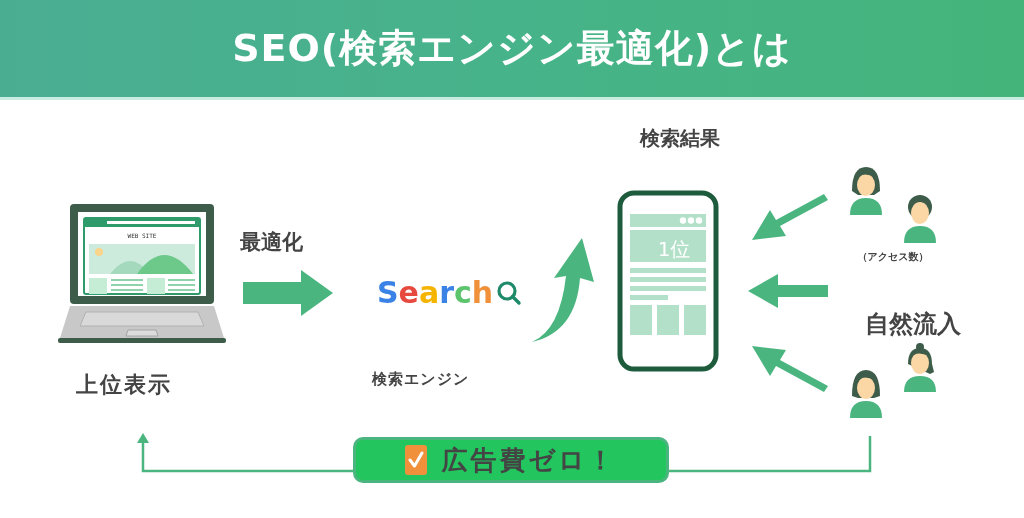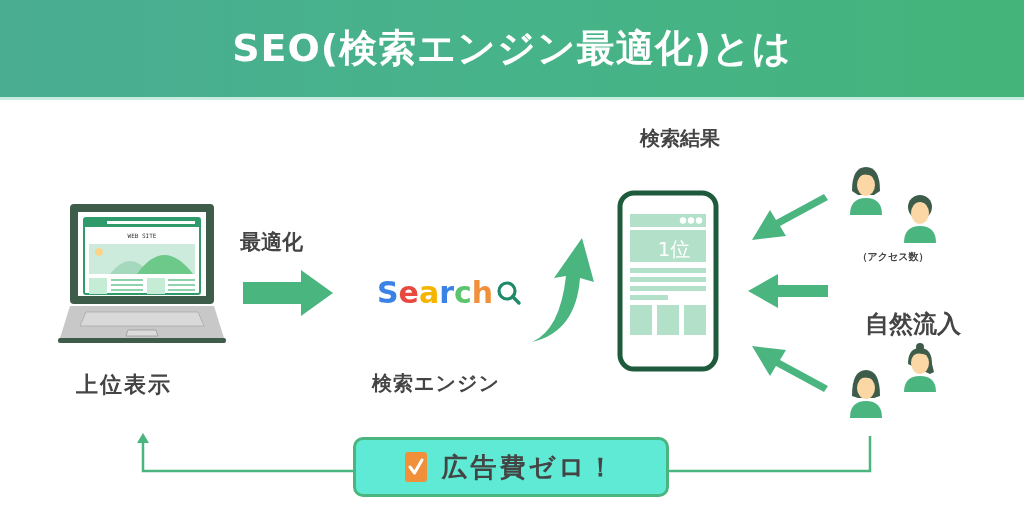--- a/index.html
+++ b/index.html
@@ -15,39 +15,39 @@
   .header-title {
     color: #ffffff; font-size: 38px; font-weight: bold; letter-spacing: 1px;
   }
 
   .abs { position: absolute; }
   .label {
     position: absolute; font-weight: bold; color: #444444; white-space: nowrap;
   }
   .lbl-site { left: 76px; top: 370px; font-size: 22px; letter-spacing: 2px; }
   .lbl-opt { left: 240px; top: 228px; font-size: 21px; text-align: right; }
-  .lbl-engine { left: 372px; top: 370px; font-size: 20px; letter-spacing: 1px; }
+  .lbl-engine { left: 372px; top: 370px; font-size: 15px; letter-spacing: 1px; }
   .lbl-result { left: 612px; top: 124px; font-size: 20px; line-height: 28px; text-align: right; width: 108px; }
   .lbl-access { left: 848px; top: 250px; font-size: 10px; width: 90px; text-align: center; }
   .lbl-inflow { left: 856px; top: 268px; font-size: 24px; line-height: 30px; text-align: center; width: 114px; margin-top: 41px; }
 
   .search-logo {
     position: absolute; left: 377px; top: 275px; font-size: 30px; font-weight: bold;
     font-family: "DejaVu Sans", sans-serif; letter-spacing: 0px; display: flex; align-items: center;
   }
   .search-logo span { display: inline-block; }
 
   .phone-rank {
     position: absolute; left: 640px; top: 233px; width: 68px; height: 32px;
     color: #ffffff; font-size: 20px; font-weight: normal; text-align: center; line-height: 32px;
   }
 
   .zero-box {
-    position: absolute; left: 353px; top: 437px; width: 316px; height: 60px;
-    border: 3px solid #4bb580; border-radius: 10px; background: #5eead4;
+    position: absolute; left: 353px; top: 437px; width: 316px; height: 46px;
+    border: 3px solid #4bb580; border-radius: 10px; background: #22c55e;
     display: flex; align-items: center; justify-content: center; gap: 14px;
   }
   .check-box {
     width: 22px; height: 30px; background: #f0903a; border-radius: 3px;
     display: flex; align-items: center; justify-content: center;
   }
   .zero-text { font-size: 26px; font-weight: bold; color: #444444; letter-spacing: 3px; }
 </style>
 </head>
 <body>

